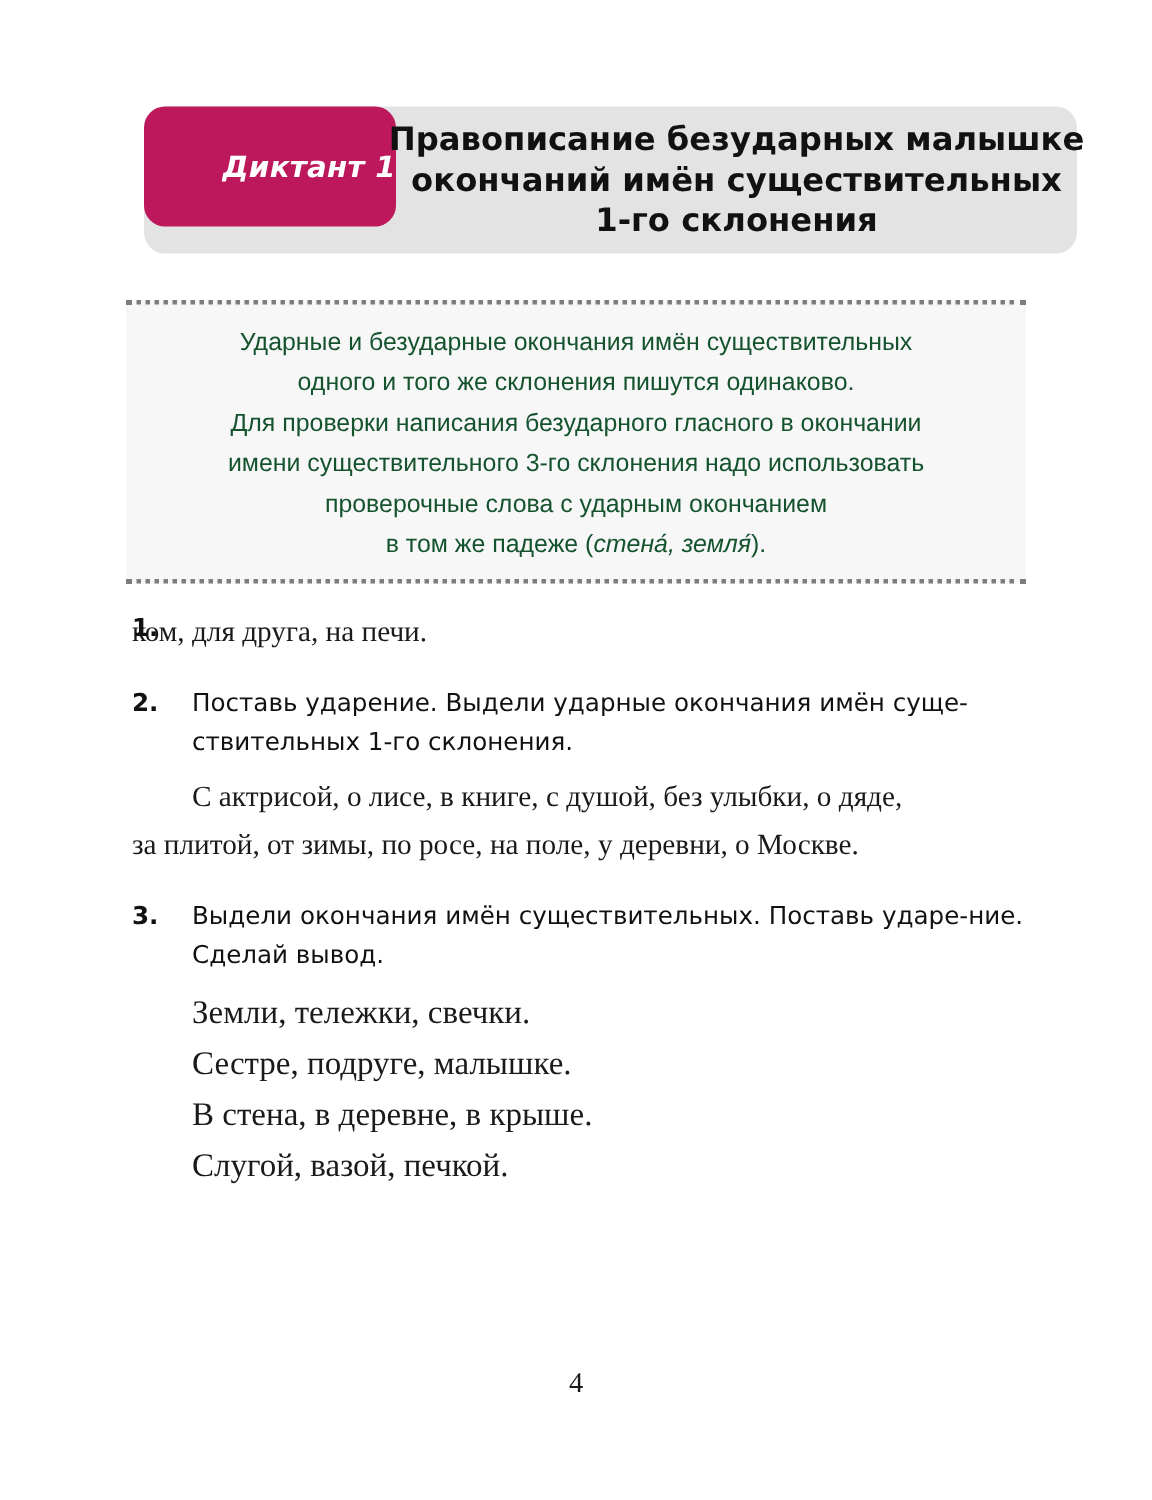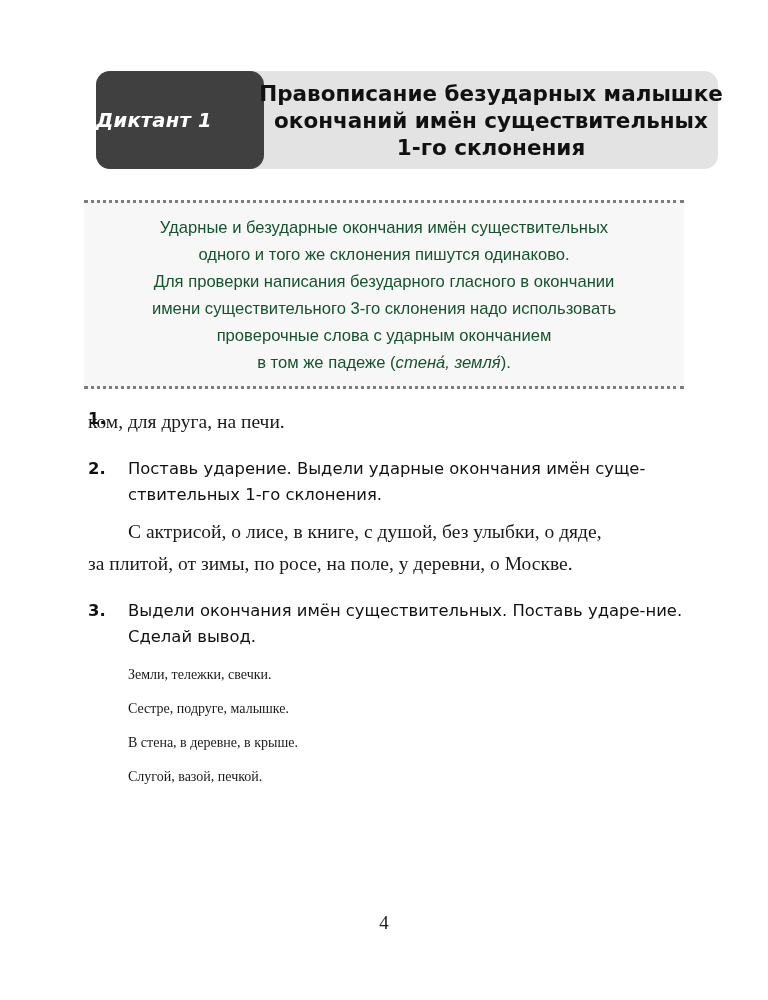--- a/index.html
+++ b/index.html
@@ -31,26 +31,26 @@
     right: 0;
     bottom: 0;
     background: #e3e3e3;
     border-radius: 14px;
   }
   .header-badge {
     position: absolute;
     left: 0;
     top: 0;
     width: 168px;
-    height: 98px;
-    background: #404040;
+    height: 80px;
+    background: #be185d;
     border-radius: 14px;
     display: flex;
     align-items: center;
-    justify-content: flex-start;
+    justify-content: flex-end;
   }
   .header-badge-label {
     font-family: "DejaVu Sans", sans-serif;
     font-style: italic;
     font-weight: bold;
     font-size: 19.5px;
     color: #ffffff;
     letter-spacing: 0.2px;
     white-space: nowrap;
   }
@@ -134,21 +134,21 @@
   }
   .exercise-text {
     font-family: "Liberation Serif", serif;
     font-size: 19.5px;
     line-height: 32px;
     color: #1a1a1a;
     text-indent: 40px;
   }
   .word-line {
     font-family: "Liberation Serif", serif;
-    font-size: 14px;
+    font-size: 22px;
     line-height: 34px;
     color: #1a1a1a;
     text-indent: 40px;
   }
 
   
   .page-number {
     position: absolute;
     left: 0;
     right: 0;

